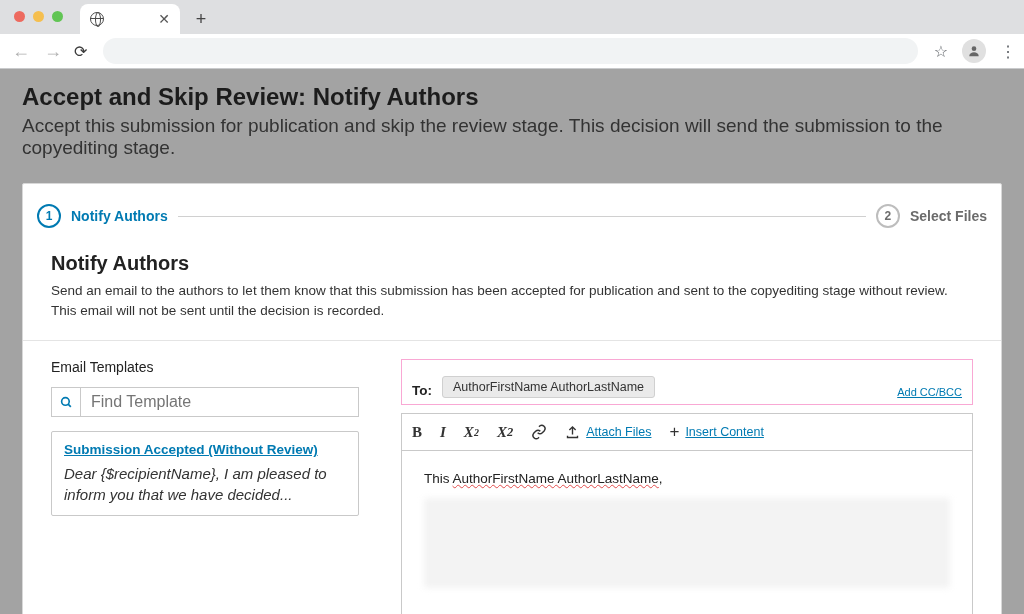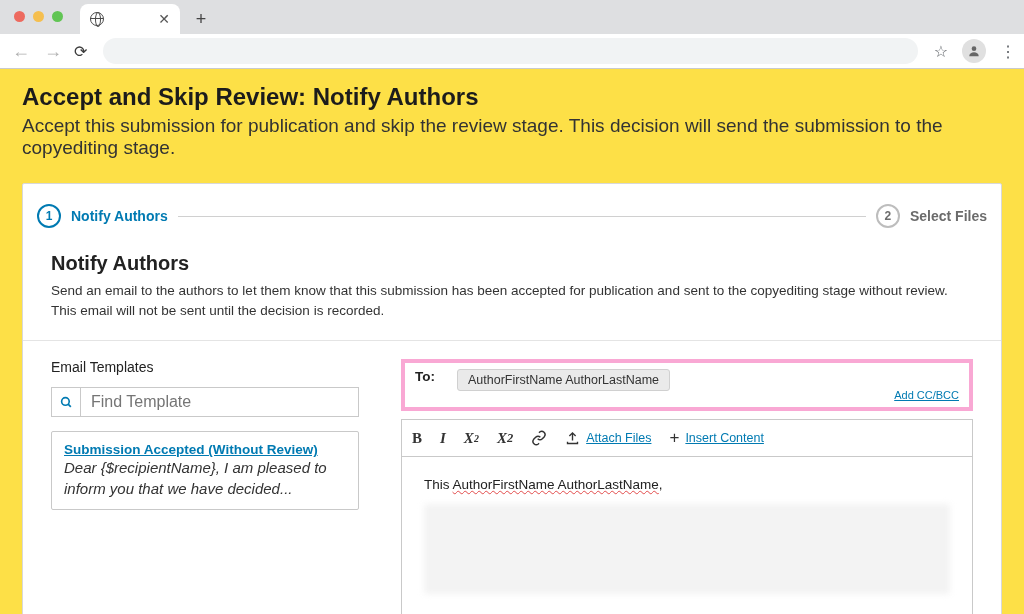--- a/index.html
+++ b/index.html
@@ -119,21 +119,21 @@
     border-radius: 50%;
     display: flex;
     align-items: center;
     justify-content: center;
     font-size: 14px;
     color: #555;
   }
   .kebab { font-size: 16px; letter-spacing: -2px; }
   
   .page {
-    background: #fde047;
+    background: #a3a3a3;
     height: calc(614px - 68px);
     overflow: hidden;
   }
   .page-header {
     padding: 14px 22px 24px;
   }
   .page-title {
     font-size: 24px;
     font-weight: 700;
     color: #1c1c1c;
@@ -242,36 +242,36 @@
     border: 1px solid #c9c9c9;
     padding: 10px 12px;
     border-radius: 2px;
   }
   .template-link {
     color: #007ab2;
     text-decoration: underline;
     font-size: 13.5px;
     font-weight: 600;
     display: block;
+    margin-bottom: 6px;
   }
   .template-preview {
     font-size: 15px;
     color: #333;
     line-height: 1.4;
     font-style: italic;
   }
   .email-col { flex: 1; min-width: 0; }
   .field-row {
-    border: 4px solid #f9a8d4;
-    display: flex;
-    align-items: flex-start;
+    border: 1px solid #f9a8d4;
+    display: flex;
+    align-items: flex-end;
     padding: 6px 10px;
     margin-bottom: 8px;
     min-height: 38px;
-    gap: 12px;
   }
   .field-label {
     font-size: 13.5px;
     font-weight: 700;
     color: #222;
     margin-right: 10px;
   }
   .recipient-pill {
     background: #eaeaea;
     border: 1px solid #d0d0d0;

